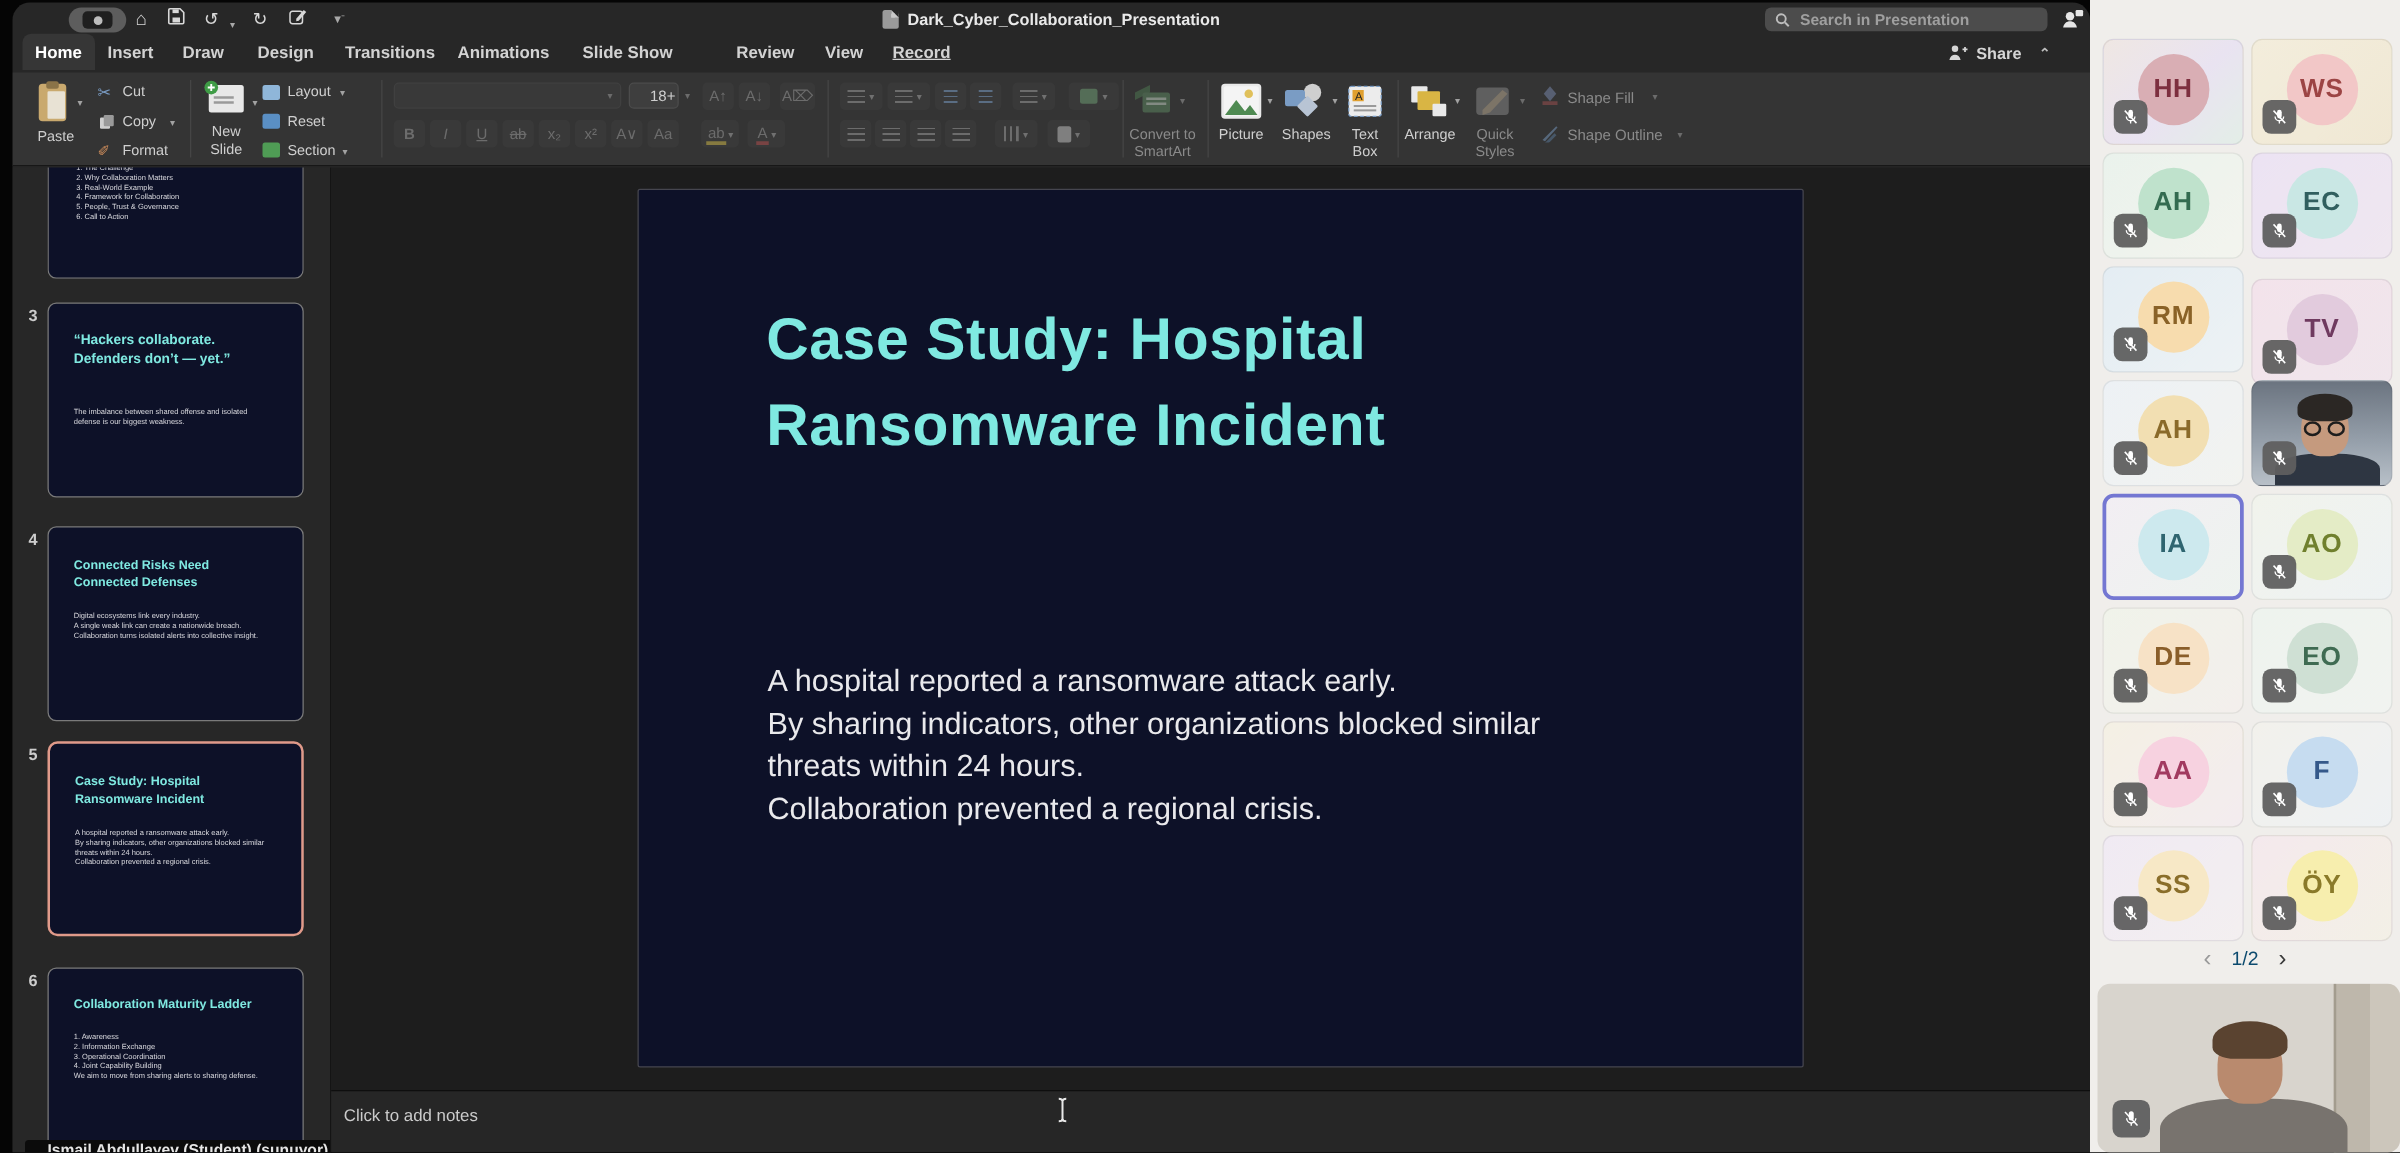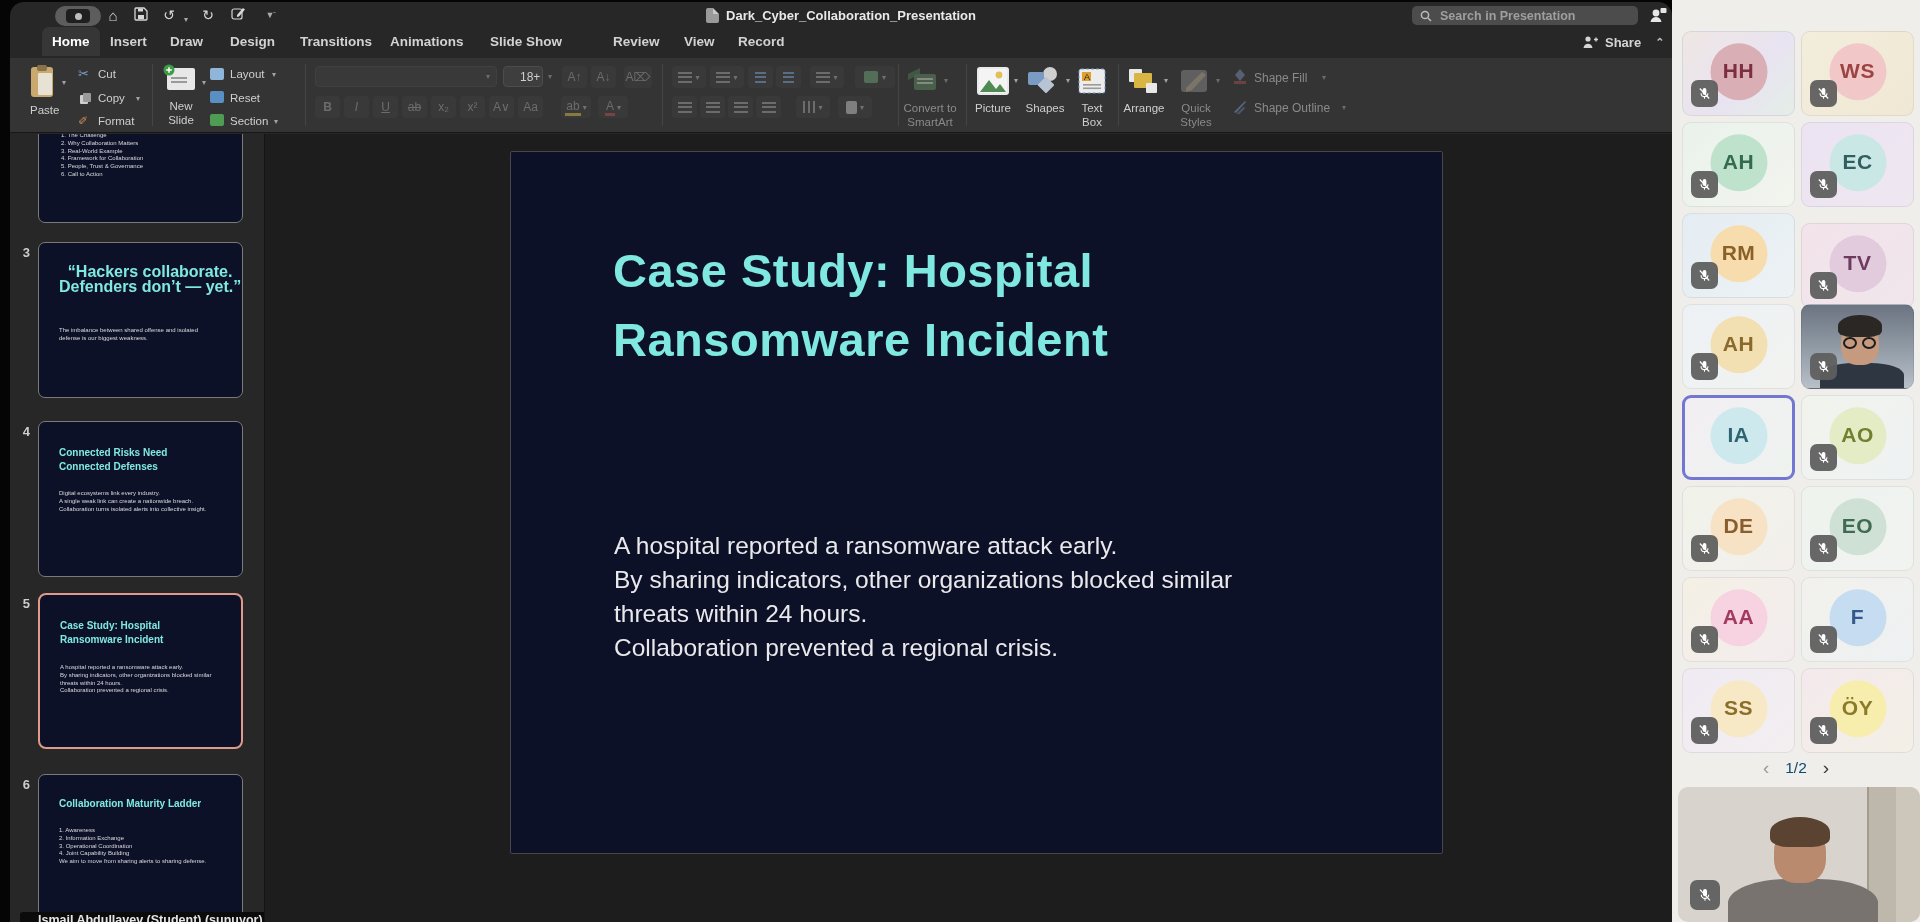--- a/index.html
+++ b/index.html
@@ -17,21 +17,21 @@
   #pill-btn .inner{width:24px;height:14px;background:#1f1f1f;border-radius:4px;display:flex;align-items:center;justify-content:center;}
   #pill-btn .dot{width:7px;height:7px;background:#bdbdbd;border-radius:50%;}
   #doc-title{position:absolute;left:0;top:0;width:100%;height:27px;display:flex;align-items:center;justify-content:center;gap:7px;color:#e9e9e9;font-size:13px;font-weight:bold;}
   #doc-icon{width:13px;height:15px;background:#9a9a9a;border-radius:2px;position:relative;}
   #doc-icon:after{content:"";position:absolute;right:0;top:0;border:3px solid #272727;border-left-color:#c9c9c9;border-bottom-color:#c9c9c9;}
   #search-box{position:absolute;left:1402px;top:4px;width:226px;height:19px;background:#4c4c4c;border-radius:5px;display:flex;align-items:center;gap:8px;padding:0 8px;}
   #search-box .ph{color:#9f9f9f;font-size:12.5px;font-weight:bold;}
   #people-ico{position:absolute;left:1638px;top:3px;}
 
   
-  #tabrow{position:absolute;left:0;top:25px;width:100%;height:29px;margin-left:24px;}
+  #tabrow{position:absolute;left:0;top:25px;width:100%;height:29px;}
   .rtab{position:absolute;top:0;height:29px;display:flex;align-items:center;color:#d2d2d2;font-size:13.5px;font-weight:bold;padding:0 10px;border-radius:7px 7px 0 0;}
   .rtab.active{background:#363636;color:#fff;}
   #share-btn{position:absolute;left:1548px;top:4px;height:22px;display:flex;align-items:center;gap:6px;color:#d5d5d5;font-size:13px;font-weight:bold;}
   #share-btn .chev{font-size:11px;color:#bdbdbd;margin-left:8px;}
 
   
   #toolbar{position:absolute;left:0;top:56px;width:100%;height:75px;background:#343434;border-bottom:1px solid #171717;}
   .tdiv{position:absolute;top:6px;width:1px;height:62px;background:#454545;}
   .tlabel{position:absolute;color:#cfcfcf;font-size:11.5px;white-space:nowrap;}
   .tlabel.dim{color:#8a8a8a;}
@@ -136,21 +136,21 @@
       <div id="tabs-host">
           <div class="rtab active" style="left: 8px;">Home</div>
           <div class="rtab" style="left: 66px;">Insert</div>
           <div class="rtab" style="left: 126px;">Draw</div>
           <div class="rtab" style="left: 186px;">Design</div>
           <div class="rtab" style="left: 256px;">Transitions</div>
           <div class="rtab" style="left: 346px;">Animations</div>
           <div class="rtab" style="left: 446px;">Slide Show</div>
           <div class="rtab" style="left: 569px;">Review</div>
           <div class="rtab" style="left: 640px;">View</div>
-          <div class="rtab" style="left: 694px;">Record</div>
+          <div class="rtab" style="left: 694px; text-decoration: underline;">Record</div>
         </div>
       <div id="share-btn">
         <svg width="17" height="14" viewBox="0 0 17 14">
             <circle cx="6" cy="4" r="2.6" fill="#d5d5d5"></circle>
             <path d="M1.5 13c.5-2.8 2.4-4.2 4.5-4.2s4 1.4 4.5 4.2z" fill="#d5d5d5"></path>
             <path d="M12 4.5h4M14 2.5v4" stroke="#d5d5d5" stroke-width="1.4"></path>
           </svg>
         <span>Share</span>
         <span class="chev">⌃</span>
       </div>
@@ -371,21 +371,21 @@
               <div class="thumb" style="top: -67px; left: 0px;">
                 <div class="t-body" style="top: 64px; left: 22px;">1. The Challenge
 2. Why Collaboration Matters
 3. Real-World Example
 4. Framework for Collaboration
 5. People, Trust &amp; Governance
 6. Call to Action</div>
               </div>
             </div>
             <div class="thumb" style="top: 108px;">
-              <div class="t-title" style="top: 22px; font-size: 16px; line-height: 14.5px; text-align: center;">“Hackers collaborate.
+              <div class="t-title" style="top: 22px; font-size: 11px; line-height: 14.5px;">“Hackers collaborate.
 Defenders don’t — yet.”</div>
               <div class="t-body" style="top: 84px; left: 20px;">The imbalance between shared offense and isolated
 defense is our biggest weakness.</div>
             </div>
             <div class="thumb-num" style="top: 111px; left: 2px;">3</div>
             <div class="thumb" style="top: 287px; text-decoration: underline;">
               <div class="t-title" style="top: 24px; font-size: 10px; line-height: 13.5px;">Connected Risks Need
 Connected Defenses</div>
               <div class="t-body" style="top: 68px; left: 20px;">Digital ecosystems link every industry.
 A single weak link can create a nationwide breach.
@@ -417,20 +417,30 @@
       </div>
 
       <div id="main-area">
         <div id="slide-canvas" style="background: rgb(13, 17, 40);">
           <div id="slide-title" style="color: rgb(127, 233, 225);">Case Study: Hospital
 Ransomware Incident</div>
           <div id="slide-body" style="white-space: pre-line;">A hospital reported a ransomware attack early.
 By sharing indicators, other organizations blocked similar threats within 24 hours.
 Collaboration prevented a regional crisis.</div>
         </div>
+        <div id="notes-bar">
+          <span class="ph">Click to add notes</span>
+          <span id="ibeam">
+            <svg width="14" height="22" viewBox="0 0 14 22">
+                <g stroke="#e8e8e8" stroke-width="1.6" fill="none">
+                  <path d="M4 2c2 0 3 1 3 2-0-1 1-2 3-2M4 20c2 0 3-1 3-2 0 1 1 2 3 2M7 4v14"></path>
+                </g>
+              </svg>
+          </span>
+        </div>
       </div>
     </div>
   </div>
 
   <div id="panel">
     <div id="tiles-host">
         <div class="ptile" style="left: 10px; top: 31px; background: linear-gradient(135deg, rgb(239, 231, 227), rgb(233, 227, 241) 55%, rgb(227, 238, 231));">
           <div class="pcircle" style="background: rgb(217, 174, 180); color: rgb(125, 47, 63);">HH</div>
           <div class="micbadge">
             <svg width="15" height="15" viewBox="0 0 24 24">

